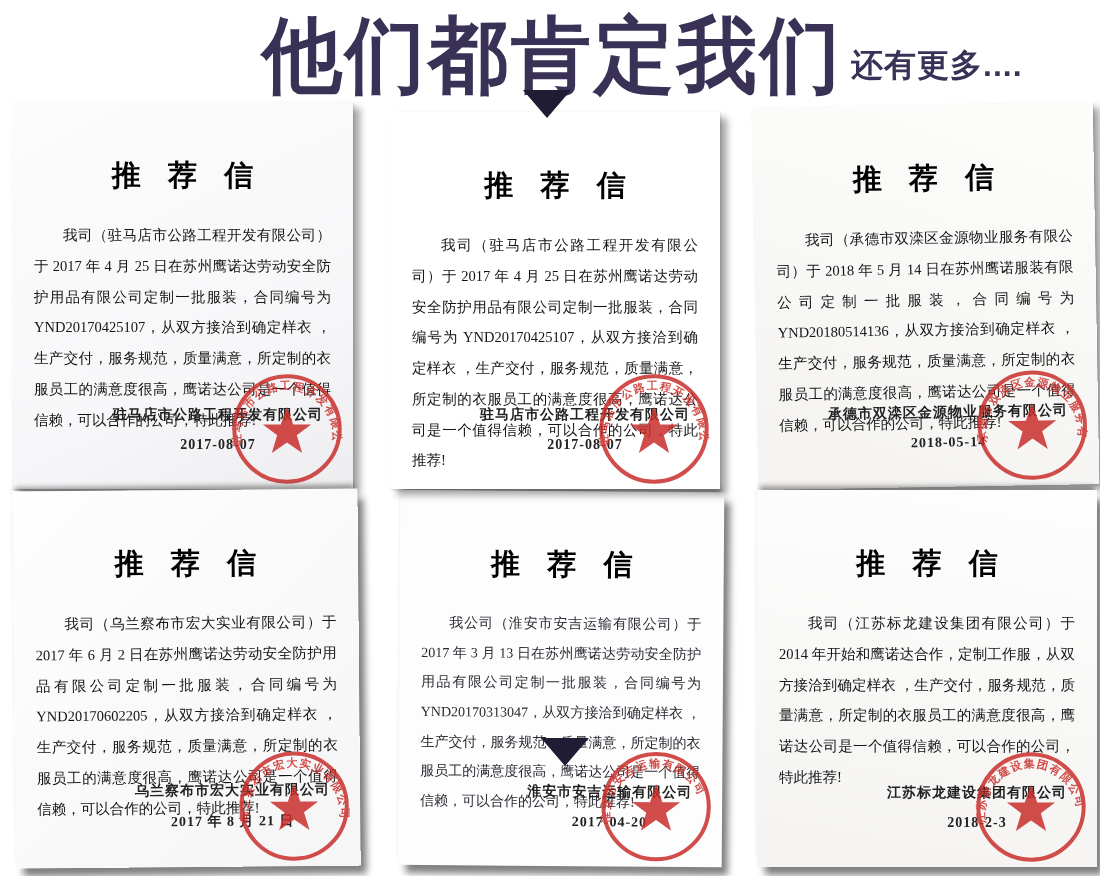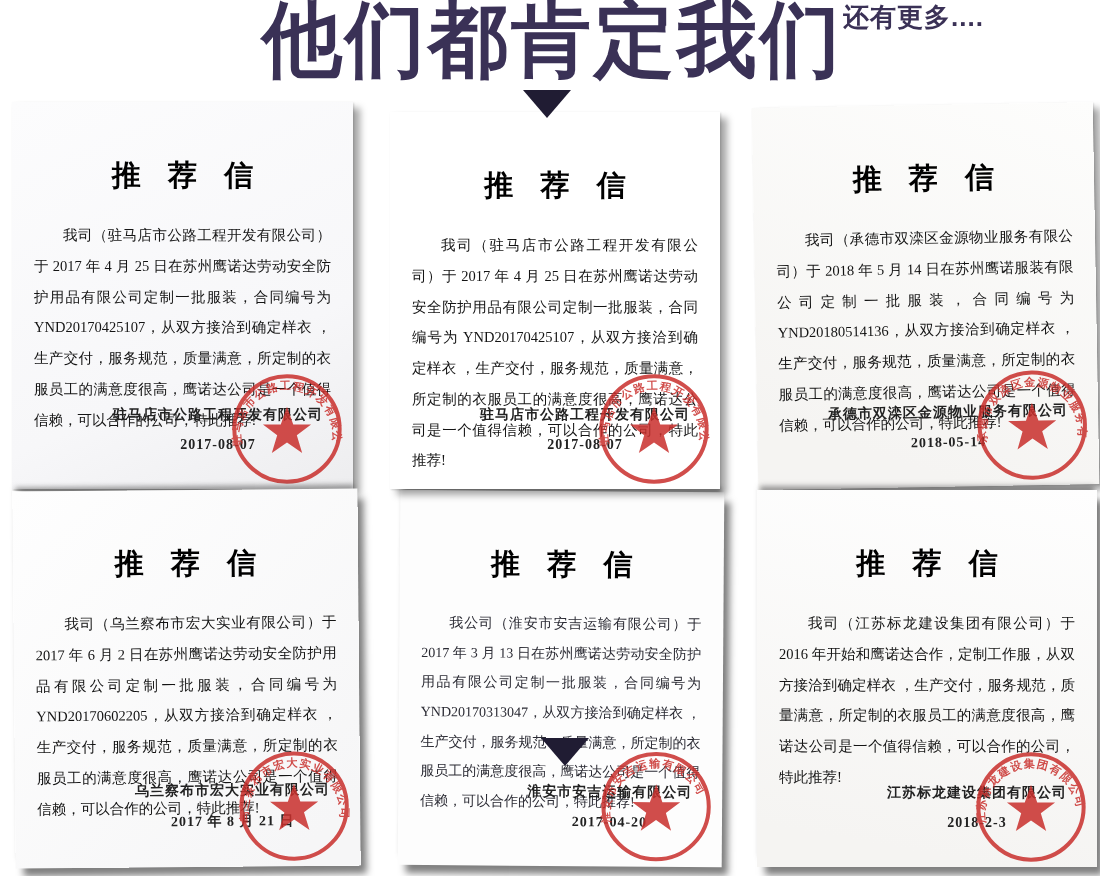--- a/index.html
+++ b/index.html
@@ -4,29 +4,29 @@
 <style>
   html,body{margin:0;padding:0;}
   body{
     width:1100px;height:876px;position:relative;overflow:hidden;
     background:#ffffff;
     font-family:"Liberation Sans", sans-serif;
   }
   
   .header{
     position:absolute;left:262px;top:0;height:100px;
-    display:flex;z-index:3;
+    display:flex;align-items:flex-end;z-index:3;
   }
   .header-title{
     font-size:80px;font-weight:900;color:#3a3156;line-height:1.05;
     letter-spacing:3px;transform:scaleY(1.04);transform-origin:bottom left;
     white-space:nowrap;
   }
   .header-more{
-    font-size:26px;font-weight:900;color:#3a3156;
+    font-size:32px;font-weight:900;color:#3a3156;margin-left:8px;
     padding-bottom:12px;white-space:nowrap;letter-spacing:1px;
   }
   
   .arrow{
     position:absolute;width:0;height:0;z-index:6;
     border-left:24px solid transparent;border-right:24px solid transparent;
     border-top:28px solid #201c33;
   }
   .arrow.a1{left:523px;top:90px;}
   .arrow.a2{left:541px;top:738px;}
@@ -154,21 +154,21 @@
   <svg class="stamp" viewBox="0 0 130 130">
     <circle cx="65" cy="65" r="59" fill="none" stroke="#c92f2c" stroke-width="4.5"></circle>
     <path id="arc4" d="M 15 87 A 52 52 0 1 1 115 87" fill="none"></path>
     <text class="stamp-arc-text" fill="#c92f2c"><textPath href="#arc4" startOffset="2%">淮安市安吉运输有限公司</textPath></text>
     <path d="M65 40 L72 60 L92 60 L76 72 L82 92 L65 80 L48 92 L54 72 L38 60 L58 60 Z" fill="#c92f2c"></path>
   </svg>
 </article>
 
 <article class="letter row2 l5">
   <h2 class="letter-title">推 荐 信</h2>
-  <p class="letter-body">我司（江苏标龙建设集团有限公司）于 2016 年开始和鹰诺达合作，定制工作服，从双方接洽到确定样衣 ，生产交付，服务规范，质量满意，所定制的衣服员工的满意度很高，鹰诺达公司是一个值得信赖，可以合作的公司，特此推荐!</p>
+  <p class="letter-body">我司（江苏标龙建设集团有限公司）于 2014 年开始和鹰诺达合作，定制工作服，从双方接洽到确定样衣 ，生产交付，服务规范，质量满意，所定制的衣服员工的满意度很高，鹰诺达公司是一个值得信赖，可以合作的公司，特此推荐!</p>
   <div class="letter-footer">
     <div class="company-name">江苏标龙建设集团有限公司</div>
     <div class="letter-date">2018-2-3</div>
   </div>
   <svg class="stamp" viewBox="0 0 130 130">
     <circle cx="65" cy="65" r="59" fill="none" stroke="#c92f2c" stroke-width="4.5"></circle>
     <path id="arc5" d="M 15 87 A 52 52 0 1 1 115 87" fill="none"></path>
     <text class="stamp-arc-text" fill="#c92f2c"><textPath href="#arc5" startOffset="2%">江苏标龙建设集团有限公司</textPath></text>
     <path d="M65 40 L72 60 L92 60 L76 72 L82 92 L65 80 L48 92 L54 72 L38 60 L58 60 Z" fill="#c92f2c"></path>
   </svg>

